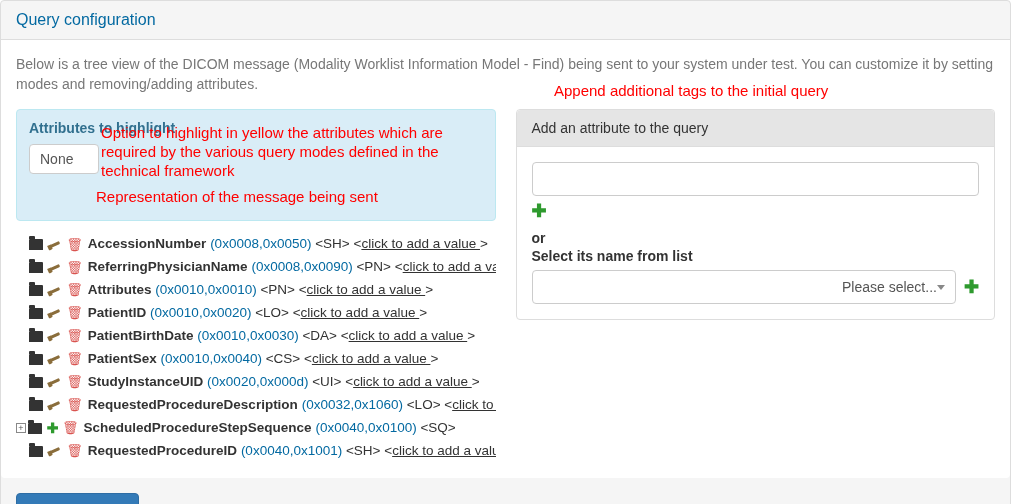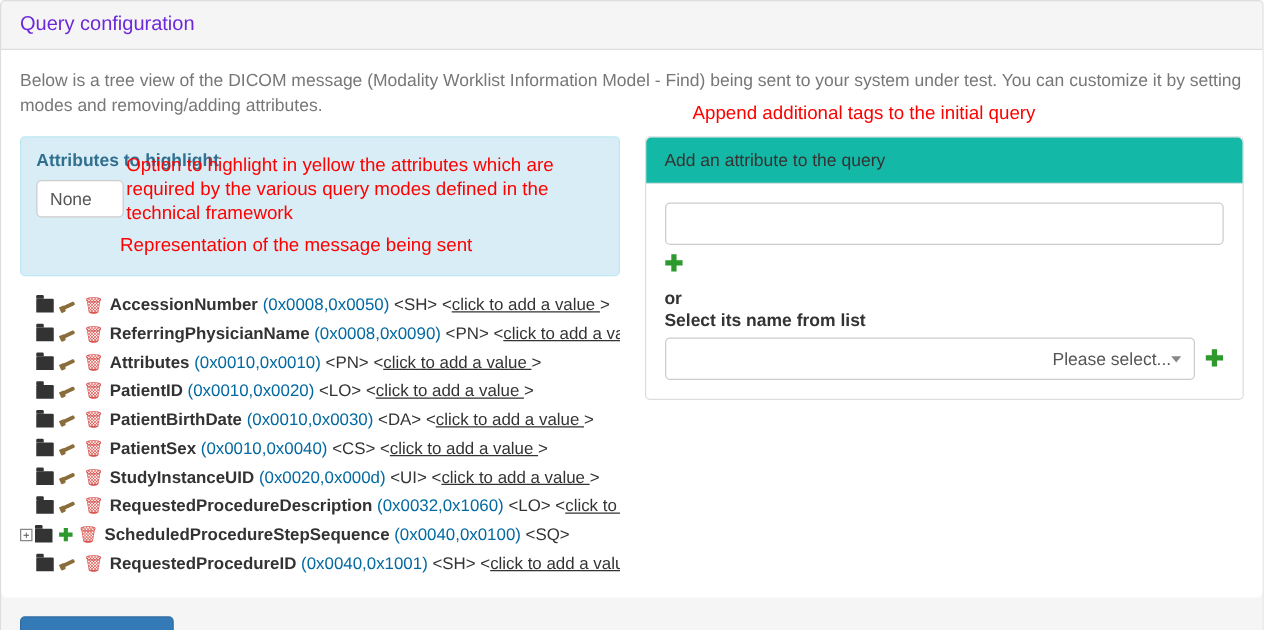--- a/index.html
+++ b/index.html
@@ -14,21 +14,21 @@
   .panel {
     border: 1px solid #ddd;
     border-radius: 4px;
     background: #f5f5f5;
     margin: 0;
   }
   .panel-heading {
     padding: 10px 15px;
     border-bottom: 1px solid #ddd;
     font-size: 16px;
-    color: #6d28d9;
+    color: #0369a1;
   }
   .panel-body {
     padding: 15px;
     background: #fff;
     border-radius: 0 0 4px 4px;
     position: relative;
   }
   .intro {
     color: #777;
     margin: 0 0 15px 0;
@@ -63,21 +63,21 @@
     color: #555;
   }
   .sub-panel {
     border: 1px solid #ddd;
     border-radius: 4px;
     background: #fff;
   }
   .sub-panel-heading {
     padding: 10px 15px;
     border-bottom: 1px solid #ddd;
-    background: #14b8a6;
+    background: #e5e5e5;
     border-radius: 4px 4px 0 0;
   }
   .sub-panel-body {
     padding: 15px;
   }
   .form-label {
     font-weight: bold;
     margin-bottom: 6px;
     display: block;
   }

